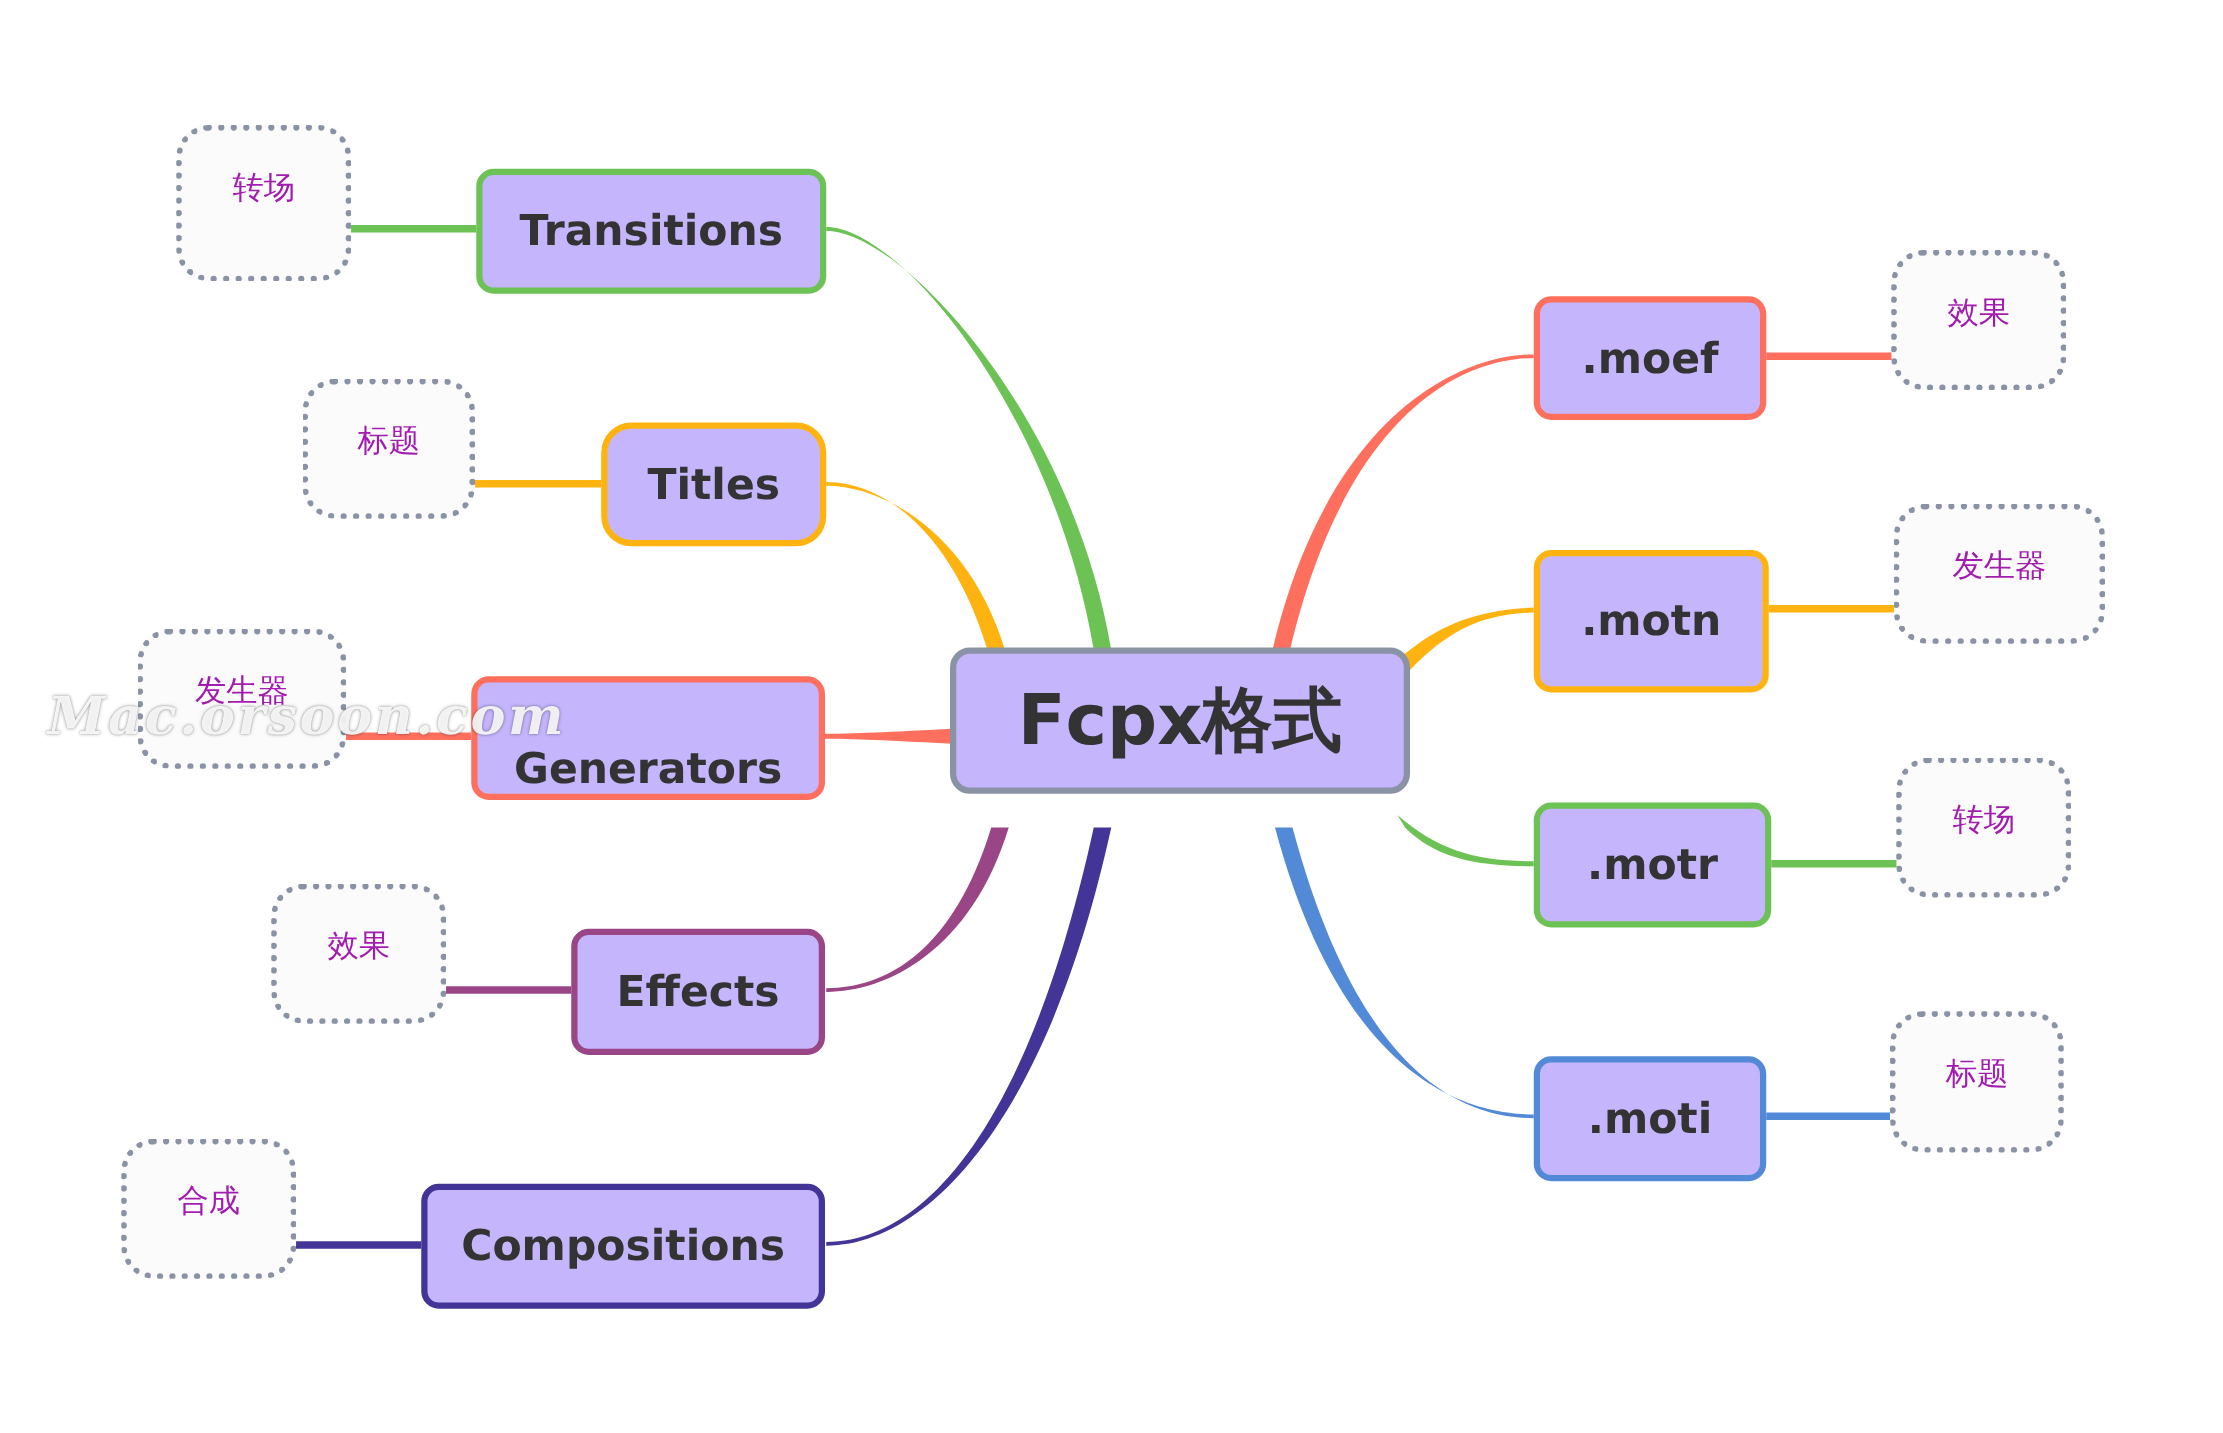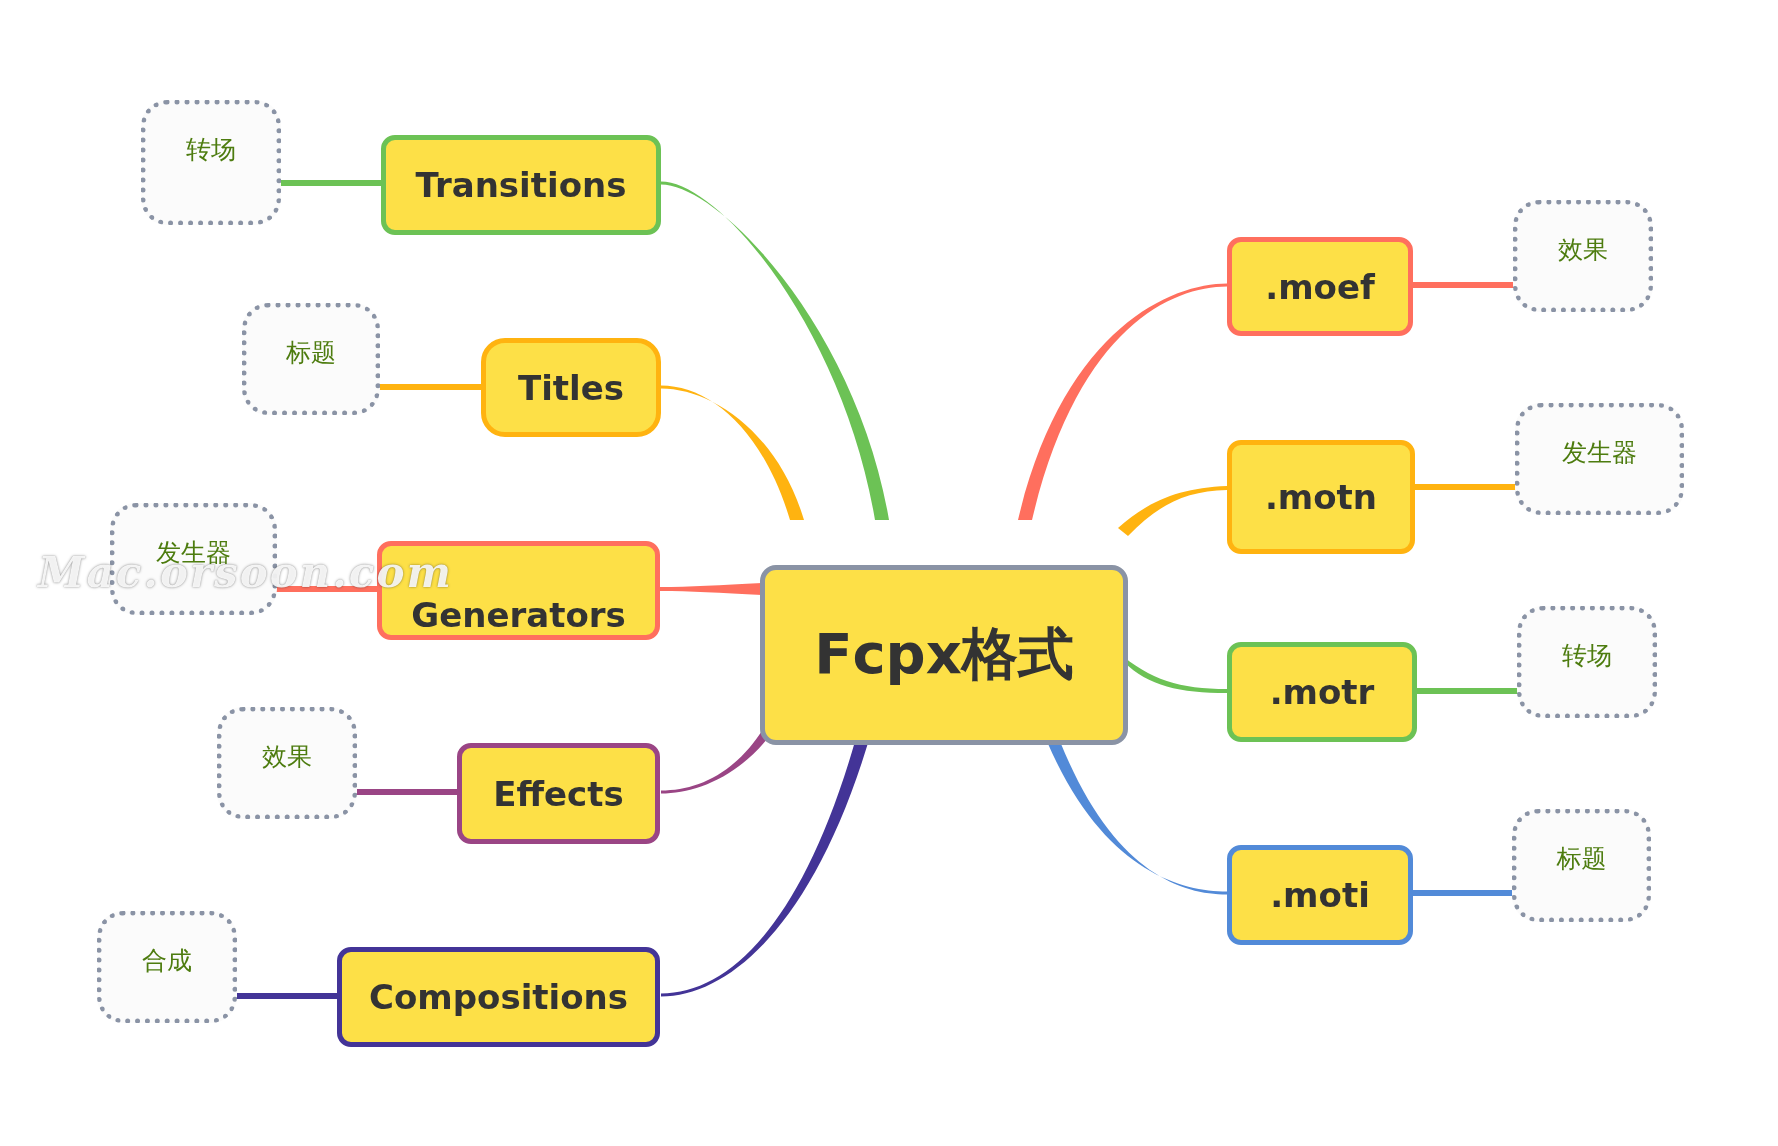--- a/index.html
+++ b/index.html
@@ -1,21 +1,21 @@
 <!DOCTYPE html>
 <html><head>
 <meta charset="utf-8">
 <style>
   html,body{margin:0;padding:0;background:#ffffff;}
   body{width:1778px;height:1146px;position:relative;overflow:hidden;font-family:"DejaVu Sans","Liberation Sans",sans-serif;}
   svg.links{position:absolute;left:0;top:0;width:1778px;height:1146px;}
-  .node{position:absolute;box-sizing:border-box;border-radius:14px;background:#fde047;display:flex;align-items:center;justify-content:center;color:#333;font-weight:bold;}
+  .node{position:absolute;box-sizing:border-box;border-radius:14px;background:#c4b5fd;display:flex;align-items:center;justify-content:center;color:#333;font-weight:bold;}
   .topic{border:5px solid #999;font-size:34px;}
   .central{border:5px solid #8a93a5;font-size:56px;border-radius:16px;}
-  .sub{border:5px dotted #8a93a5;border-radius:26px;background:#fbfbfb;font-weight:normal;font-size:25px;align-items:flex-start;padding-top:28px;color:#4d7c0f;}
+  .sub{border:5px dotted #8a93a5;border-radius:26px;background:#fbfbfb;font-weight:normal;font-size:25px;align-items:flex-start;padding-top:28px;color:#a21caf;}
   .watermark{position:absolute;left:38px;top:548px;font-family:"DejaVu Serif","Liberation Serif",serif;font-style:italic;font-weight:bold;font-size:42px;color:rgba(255,255,255,0.9);text-shadow:0 0 3px rgba(0,0,0,0.35),0 0 1px rgba(0,0,0,0.3);letter-spacing:2px;}
 </style>
 </head>
 <body>
 
 <svg class="links" xmlns="http://www.w3.org/2000/svg">
   <g id="branches">
       <path d="M875,520 C843,330 720,181.5 661,181.5
            L661,184.5 C720,184.5 857,330 889,520 Z" fill="#6cc255"></path>
       <path d="M790,520 C763,430 710,385.5 661,385.5
@@ -36,21 +36,21 @@
       <line x1="132" y1="589" x2="377" y2="589" stroke="#ff6f5e" stroke-width="6"></line>
       <line x1="239" y1="792" x2="457" y2="792" stroke="#9a4585" stroke-width="6"></line>
       <line x1="119" y1="996" x2="337" y2="996" stroke="#433497" stroke-width="6"></line>
       <line x1="1413" y1="285" x2="1628" y2="285" stroke="#ff6f5e" stroke-width="6"></line>
       <line x1="1415" y1="487" x2="1658" y2="487" stroke="#ffb310" stroke-width="6"></line>
       <line x1="1417" y1="691" x2="1632" y2="691" stroke="#6cc255" stroke-width="6"></line>
       <line x1="1413" y1="893" x2="1627" y2="893" stroke="#528ad8" stroke-width="6"></line>
     </g>
 </svg>
 
-<div class="node central" id="central" style="left: 760px; top: 518px; width: 368px; height: 180px; border-color: rgb(138, 147, 165); margin-top: 47px;">
+<div class="node central" id="central" style="left: 760px; top: 518px; width: 368px; height: 117px; border-color: rgb(138, 147, 165);">
   <span>Fcpx格式</span>
 </div>
 
 <div class="node topic" id="lt0" style="left: 381px; top: 135px; width: 280px; height: 100px; border-color: rgb(108, 194, 85);">
   <span>Transitions</span>
 </div>
 <div class="node topic" id="lt1" style="left: 481px; top: 338px; width: 180px; height: 99px; border-color: rgb(255, 179, 16); border-radius: 24px;">
   <span>Titles</span>
 </div>
 <div class="node topic" id="lt2" style="left: 377px; top: 541px; width: 283px; height: 99px; border-color: rgb(255, 111, 94); align-items: flex-end;">

